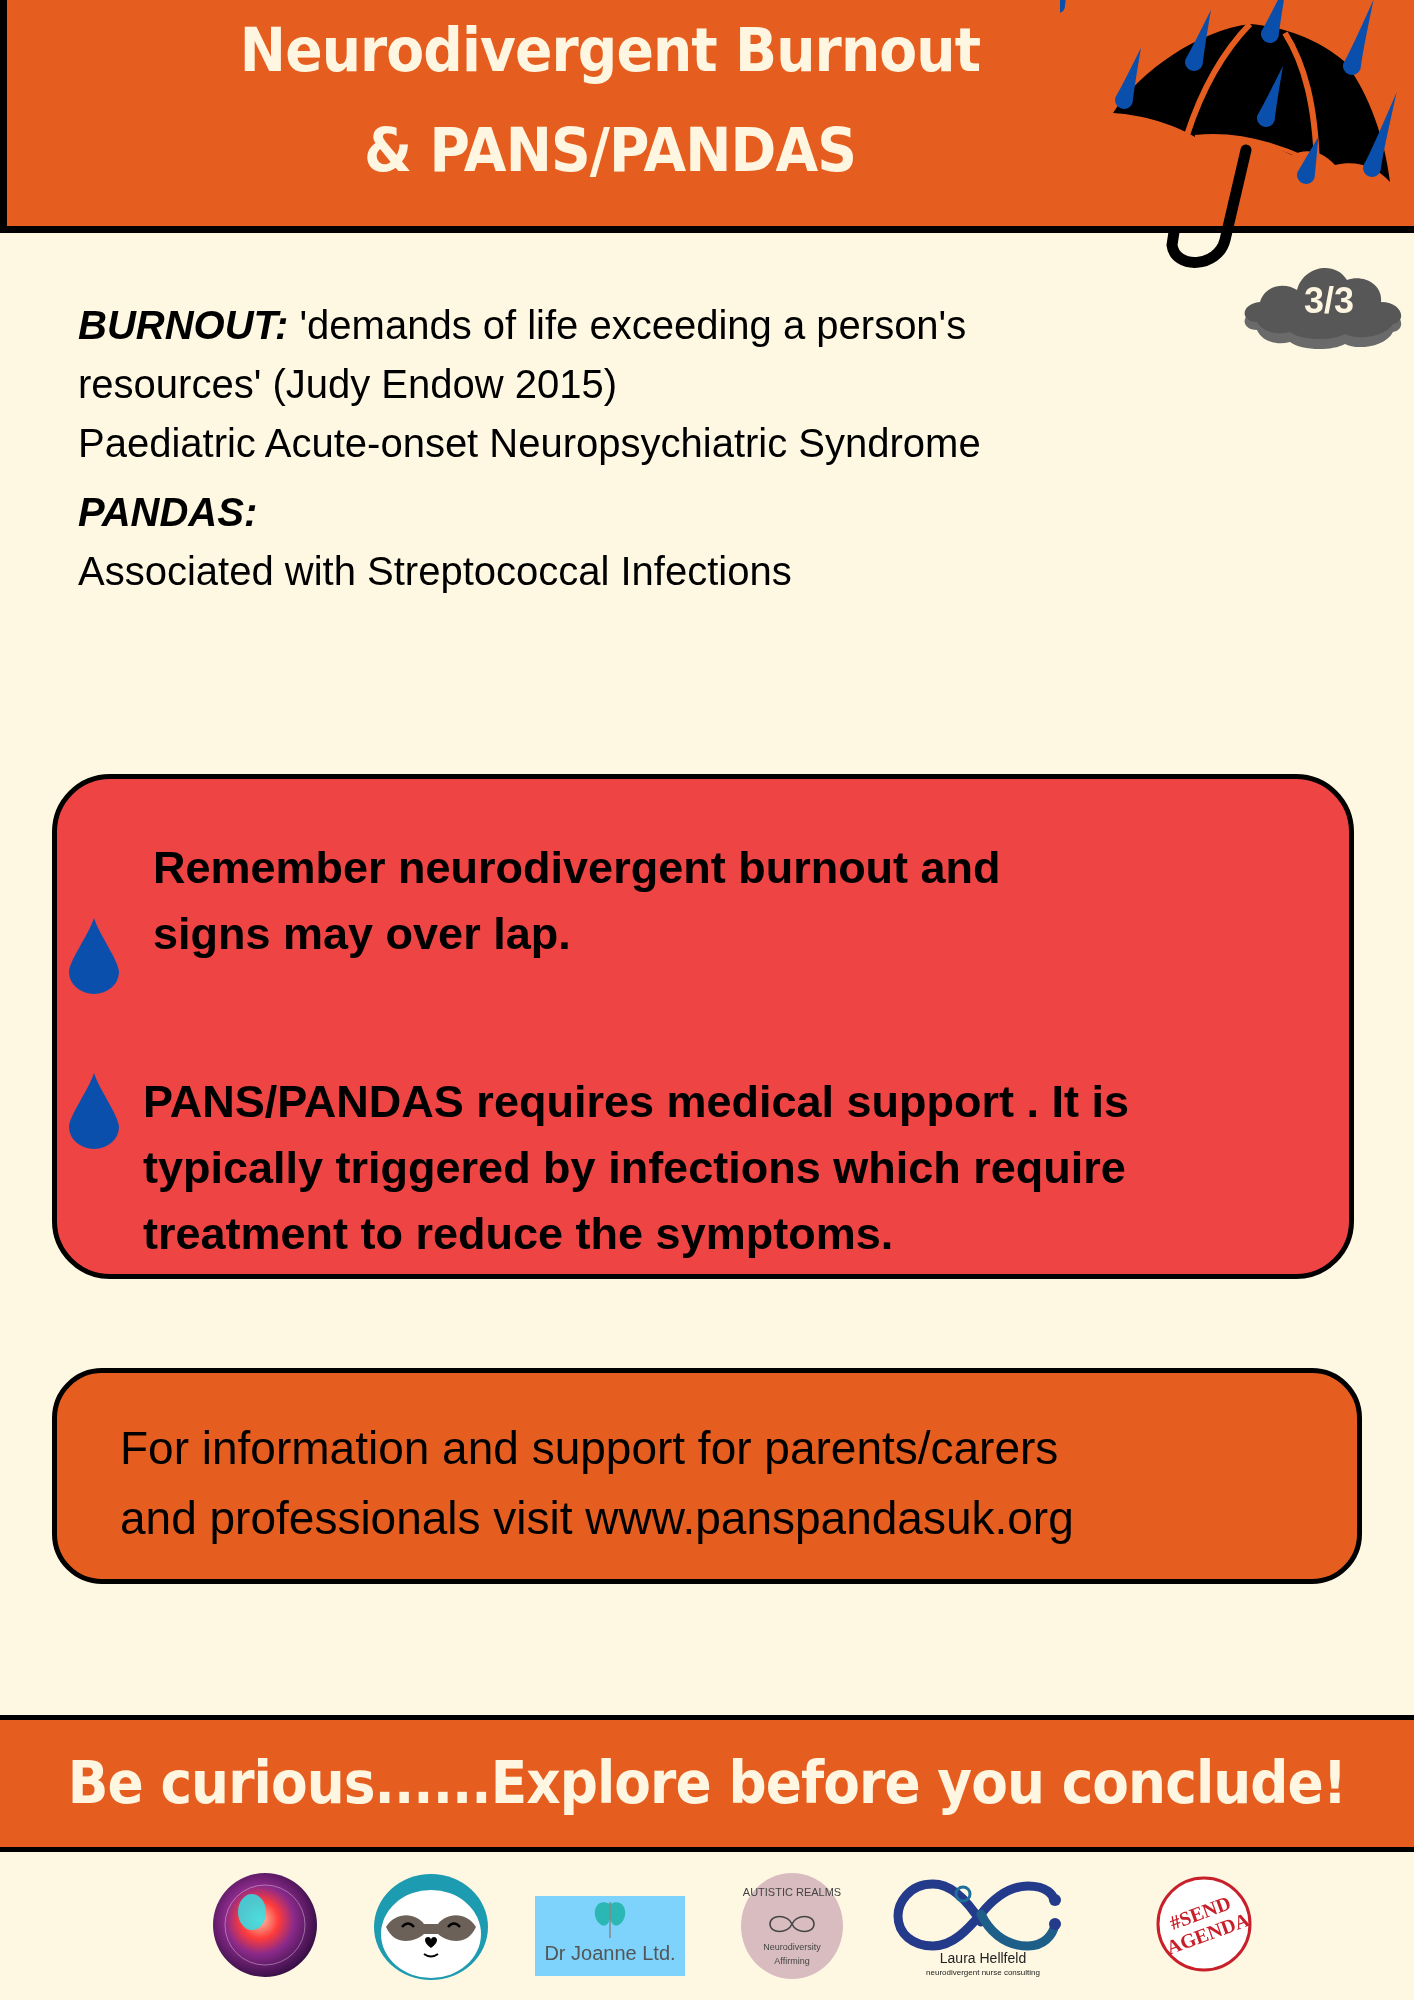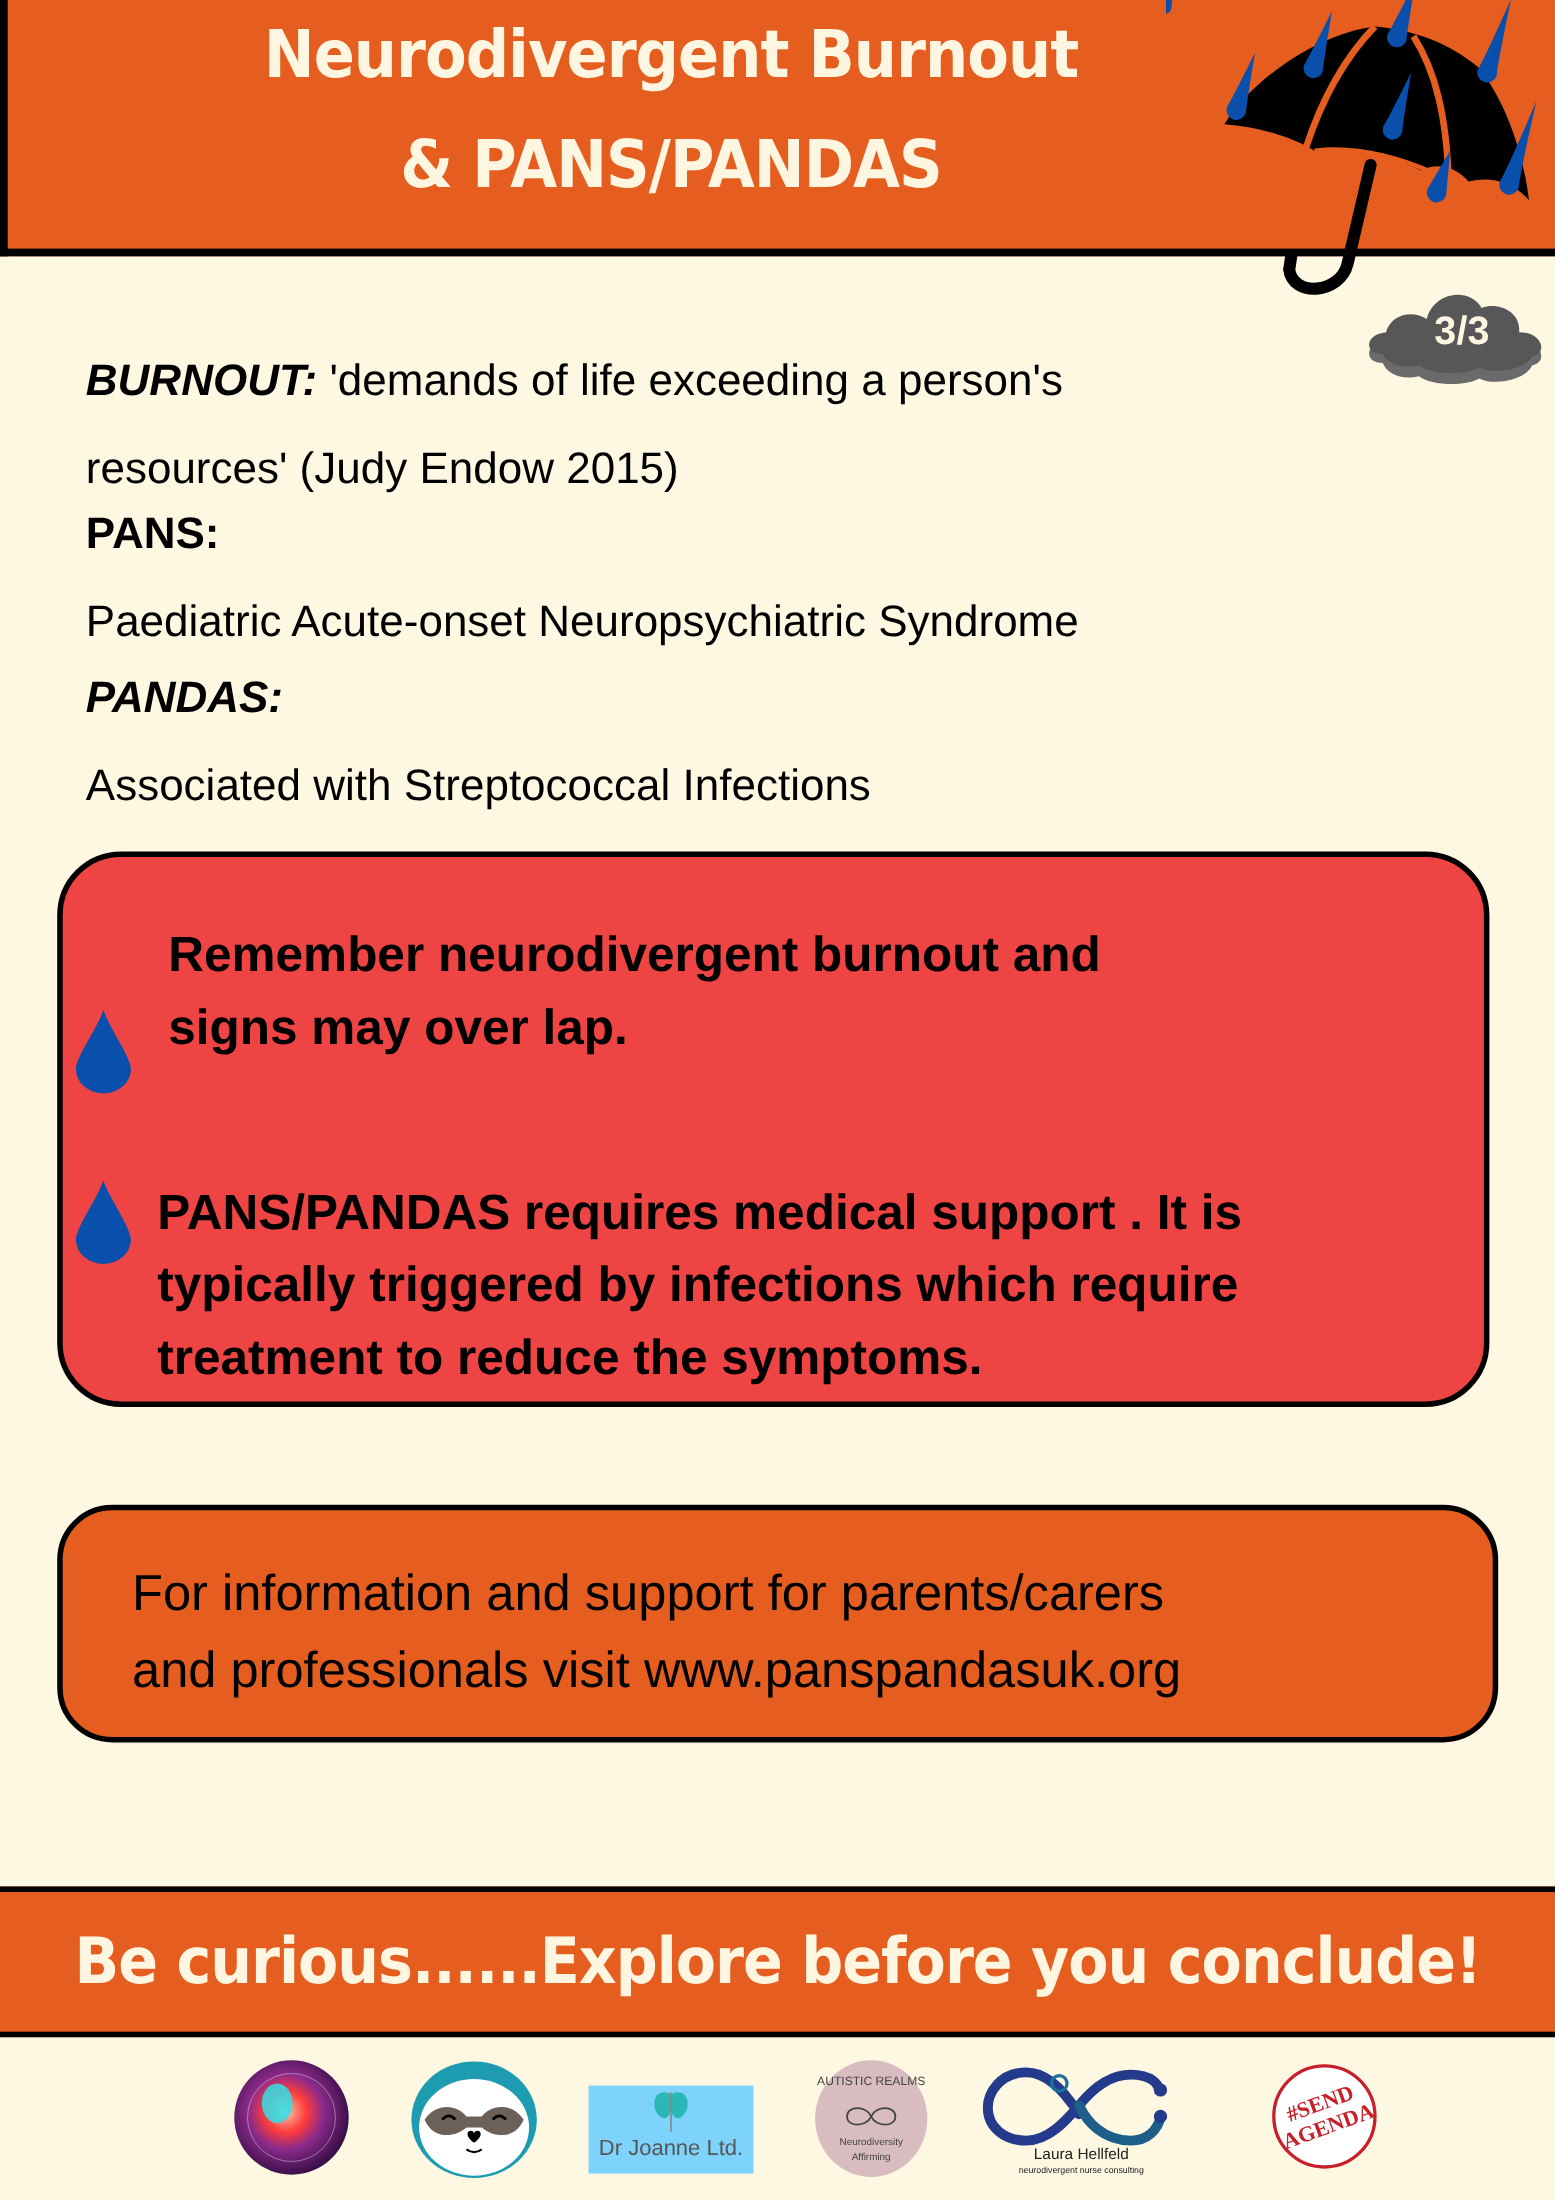--- a/index.html
+++ b/index.html
@@ -26,21 +26,21 @@
     letter-spacing: -1px;
   }
   .title .l1 { display: block; padding-top: 0px; transform: scaleX(0.92); }
   .title .l2 { display: block; transform: scaleX(0.92); }
 
   .umbrella { left: 1060px; top: 0; width: 360px; height: 290px; }
   .cloud { left: 1235px; top: 260px; width: 180px; height: 100px; }
 
   
   .defs { left: 78px; top: 296px; width: 1100px; font-size: 40px; line-height: 59px; }
-  .defs .row { white-space: nowrap; margin-top: 21px; }
+  .defs .row { white-space: nowrap; }
   .defs .bi { font-weight: bold; font-style: italic; }
   .defs .b { font-weight: bold; }
 
   
   .note-box {
     left: 52px; top: 774px; width: 1302px; height: 505px;
     background: #ef4444; border: 5px solid #000; border-radius: 58px;
     box-sizing: border-box;
   }
   .bullet { position: absolute; font-weight: bold; font-size: 45px; line-height: 66px; }
@@ -109,21 +109,20 @@
     <path d="M22 62 C 5 62, 5 44, 25 42 C 30 25, 50 22, 62 30 C 68 6, 100 0, 112 20 C 128 14, 148 24, 146 42 C 168 42, 172 62, 158 64 C 150 78, 120 80, 110 74 C 95 82, 65 80, 55 72 C 40 76, 26 70, 22 62 Z" fill="#575757"></path>
   </svg>
   <span style="position:absolute;left:44px;top:20px;width:100px;text-align:center;font-size:36px;font-weight:bold;color:#fef6e0;">3/3</span>
 </div>
 
 <div class="abs defs">
   <div class="row">
     <span class="bi">BURNOUT:</span><span> 'demands of life exceeding a person's</span>
   </div>
   <div class="row">resources' (Judy Endow 2015)</div>
-  <div class="row b" style="margin-top:0px;">PANS:</div>
   <div class="row">Paediatric Acute-onset Neuropsychiatric Syndrome</div>
   <div class="row bi" style="margin-top:10px;">PANDAS:</div>
   <div class="row">Associated with Streptococcal Infections</div>
 </div>
 
 <div class="abs note-box">
   <svg class="drop" style="left:10px;top:137px;" viewBox="0 0 54 80">
     <path d="M27 2 C 22 18, 2 45, 2 56 A 25 22 0 0 0 52 56 C 52 45, 32 18, 27 2 Z" fill="#0b4fad"></path>
   </svg>
   <div class="bullet" style="left:96px;top:56px;">

